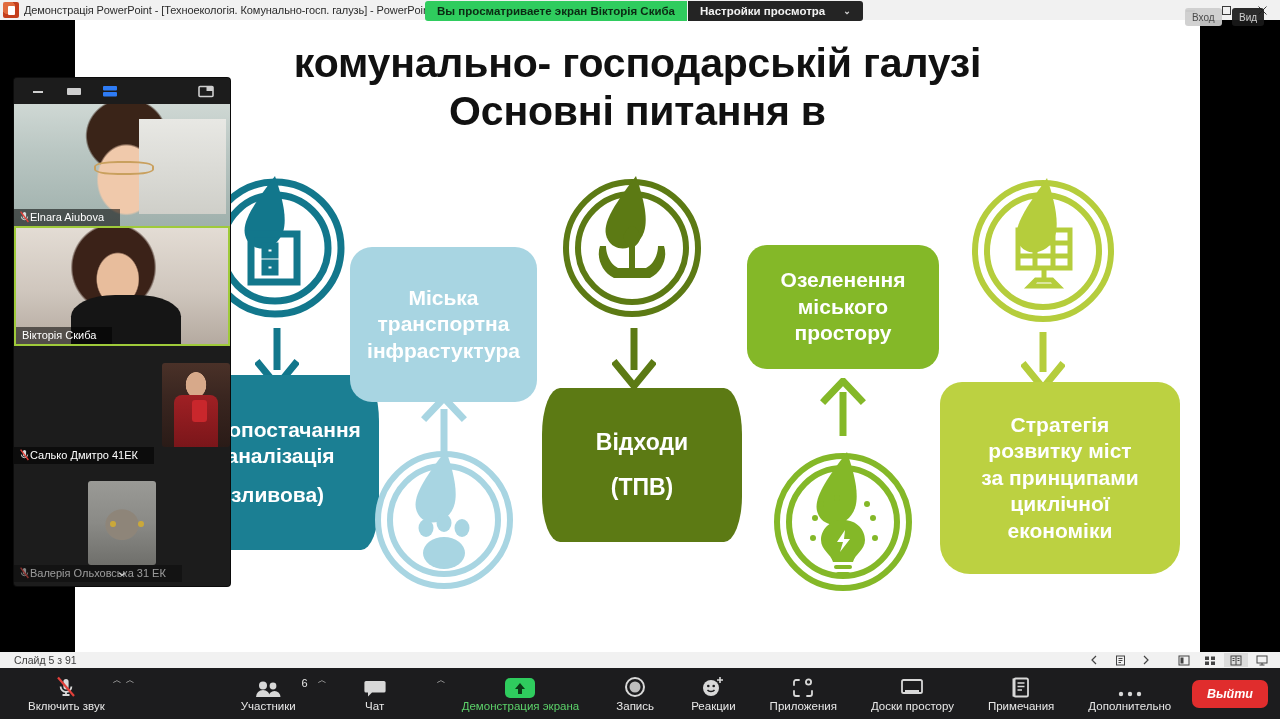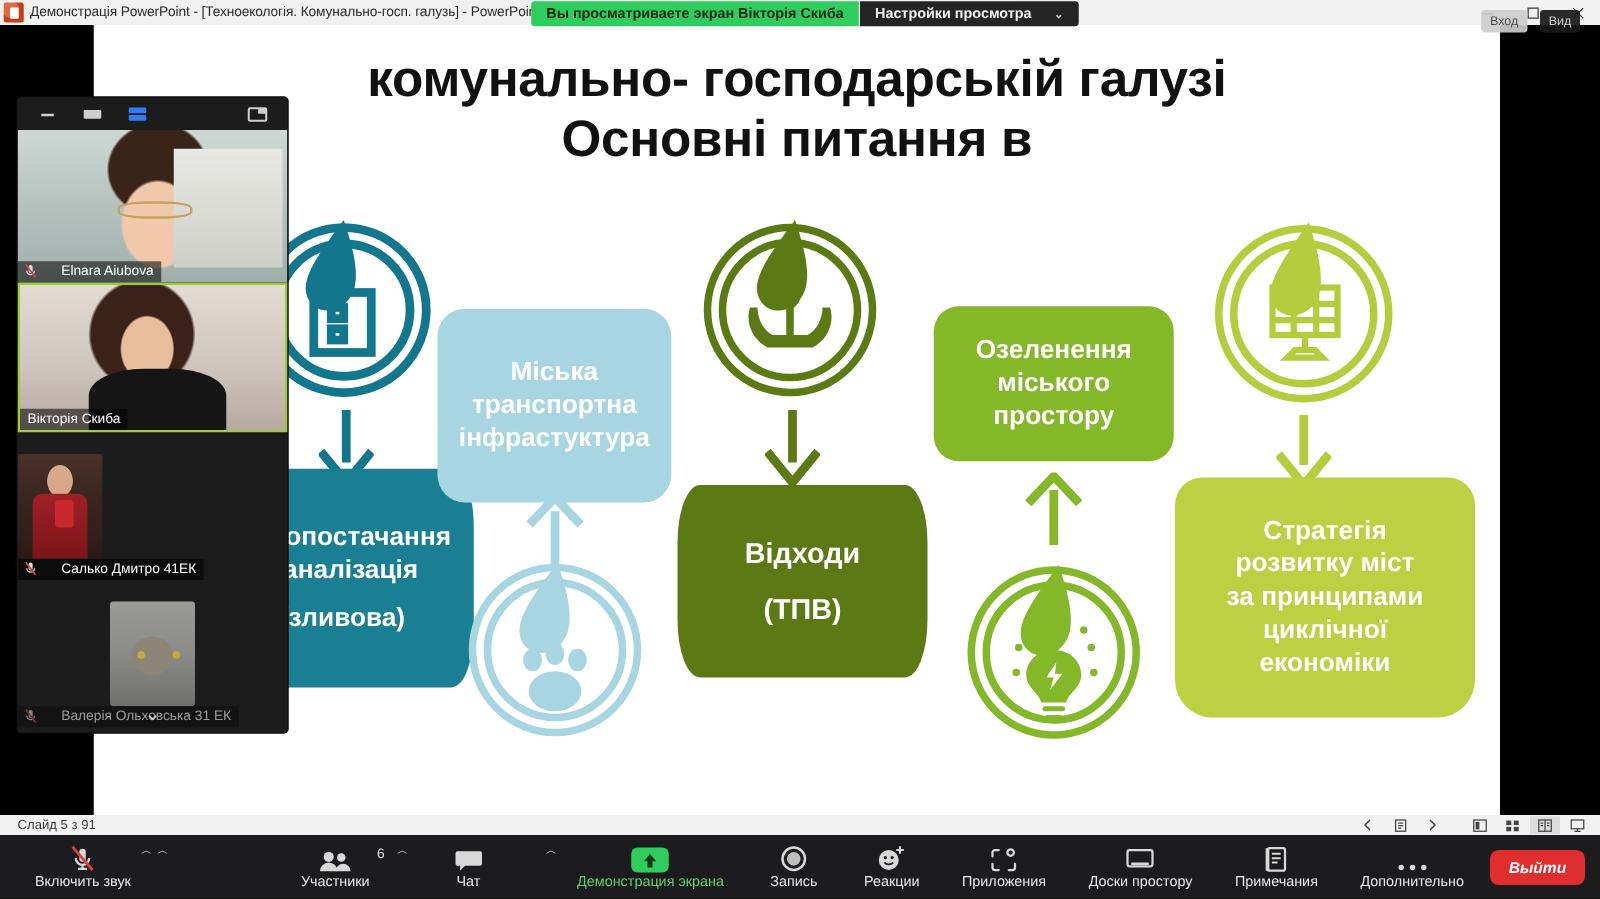--- a/index.html
+++ b/index.html
@@ -103,28 +103,28 @@
   .vidpanel {
     position:absolute; left:14px; top:78px; width:216px; height:508px;
     background:#1c1c1c; border-radius:3px; box-shadow:0 0 0 1px #0b0b0b;
     overflow:hidden; z-index:5;
   }
   .vid-toolbar { height:26px; display:flex; align-items:center; gap:0; padding:0 6px; background:#1c1c1c; }
   .vt-btn { width:36px; height:22px; display:flex; align-items:center; justify-content:center; }
   .vt-btn.spacer { flex:1; }
   .tile { position:relative; width:216px; overflow:hidden; }
   .tile .name {
-    position:absolute; left:0; bottom:0; padding:2px 6px 3px 6px;
+    position:absolute; left:0; bottom:0; padding:2px 16px 3px 6px;
     background:rgba(0,0,0,.55); color:#fff; font-size:11px;
-    display:flex; align-items:center; gap:20px; white-space:nowrap; max-width:100%;
+    display:flex; align-items:center; gap:1px; white-space:nowrap; max-width:100%;
   }
   .mute-ico { width:9px; height:12px; flex:none; }
   .tile.t1 { height:122px; }
   .tile.t2 { height:120px; border:2px solid #9fca3a; }
-  .tile.t3 { height:118px; background:#1c1c1c; display:flex; align-items:center; justify-content:flex-start; }
+  .tile.t3 { height:118px; background:#1c1c1c; display:flex; align-items:center; justify-content:flex-end; }
   .tile.t4 { height:118px; background:#1c1c1c; display:flex; align-items:center; justify-content:center; }
   .avatar-sq { width:68px; height:84px; border-radius:3px; overflow:hidden; }
   .chev-down {
     position:absolute; left:0; bottom:6px; width:216px; text-align:center;
     color:#cfcfcf; font-size:15px; z-index:3;
   }
 
   
   .ph1 { position:absolute; inset:0;
     background:

